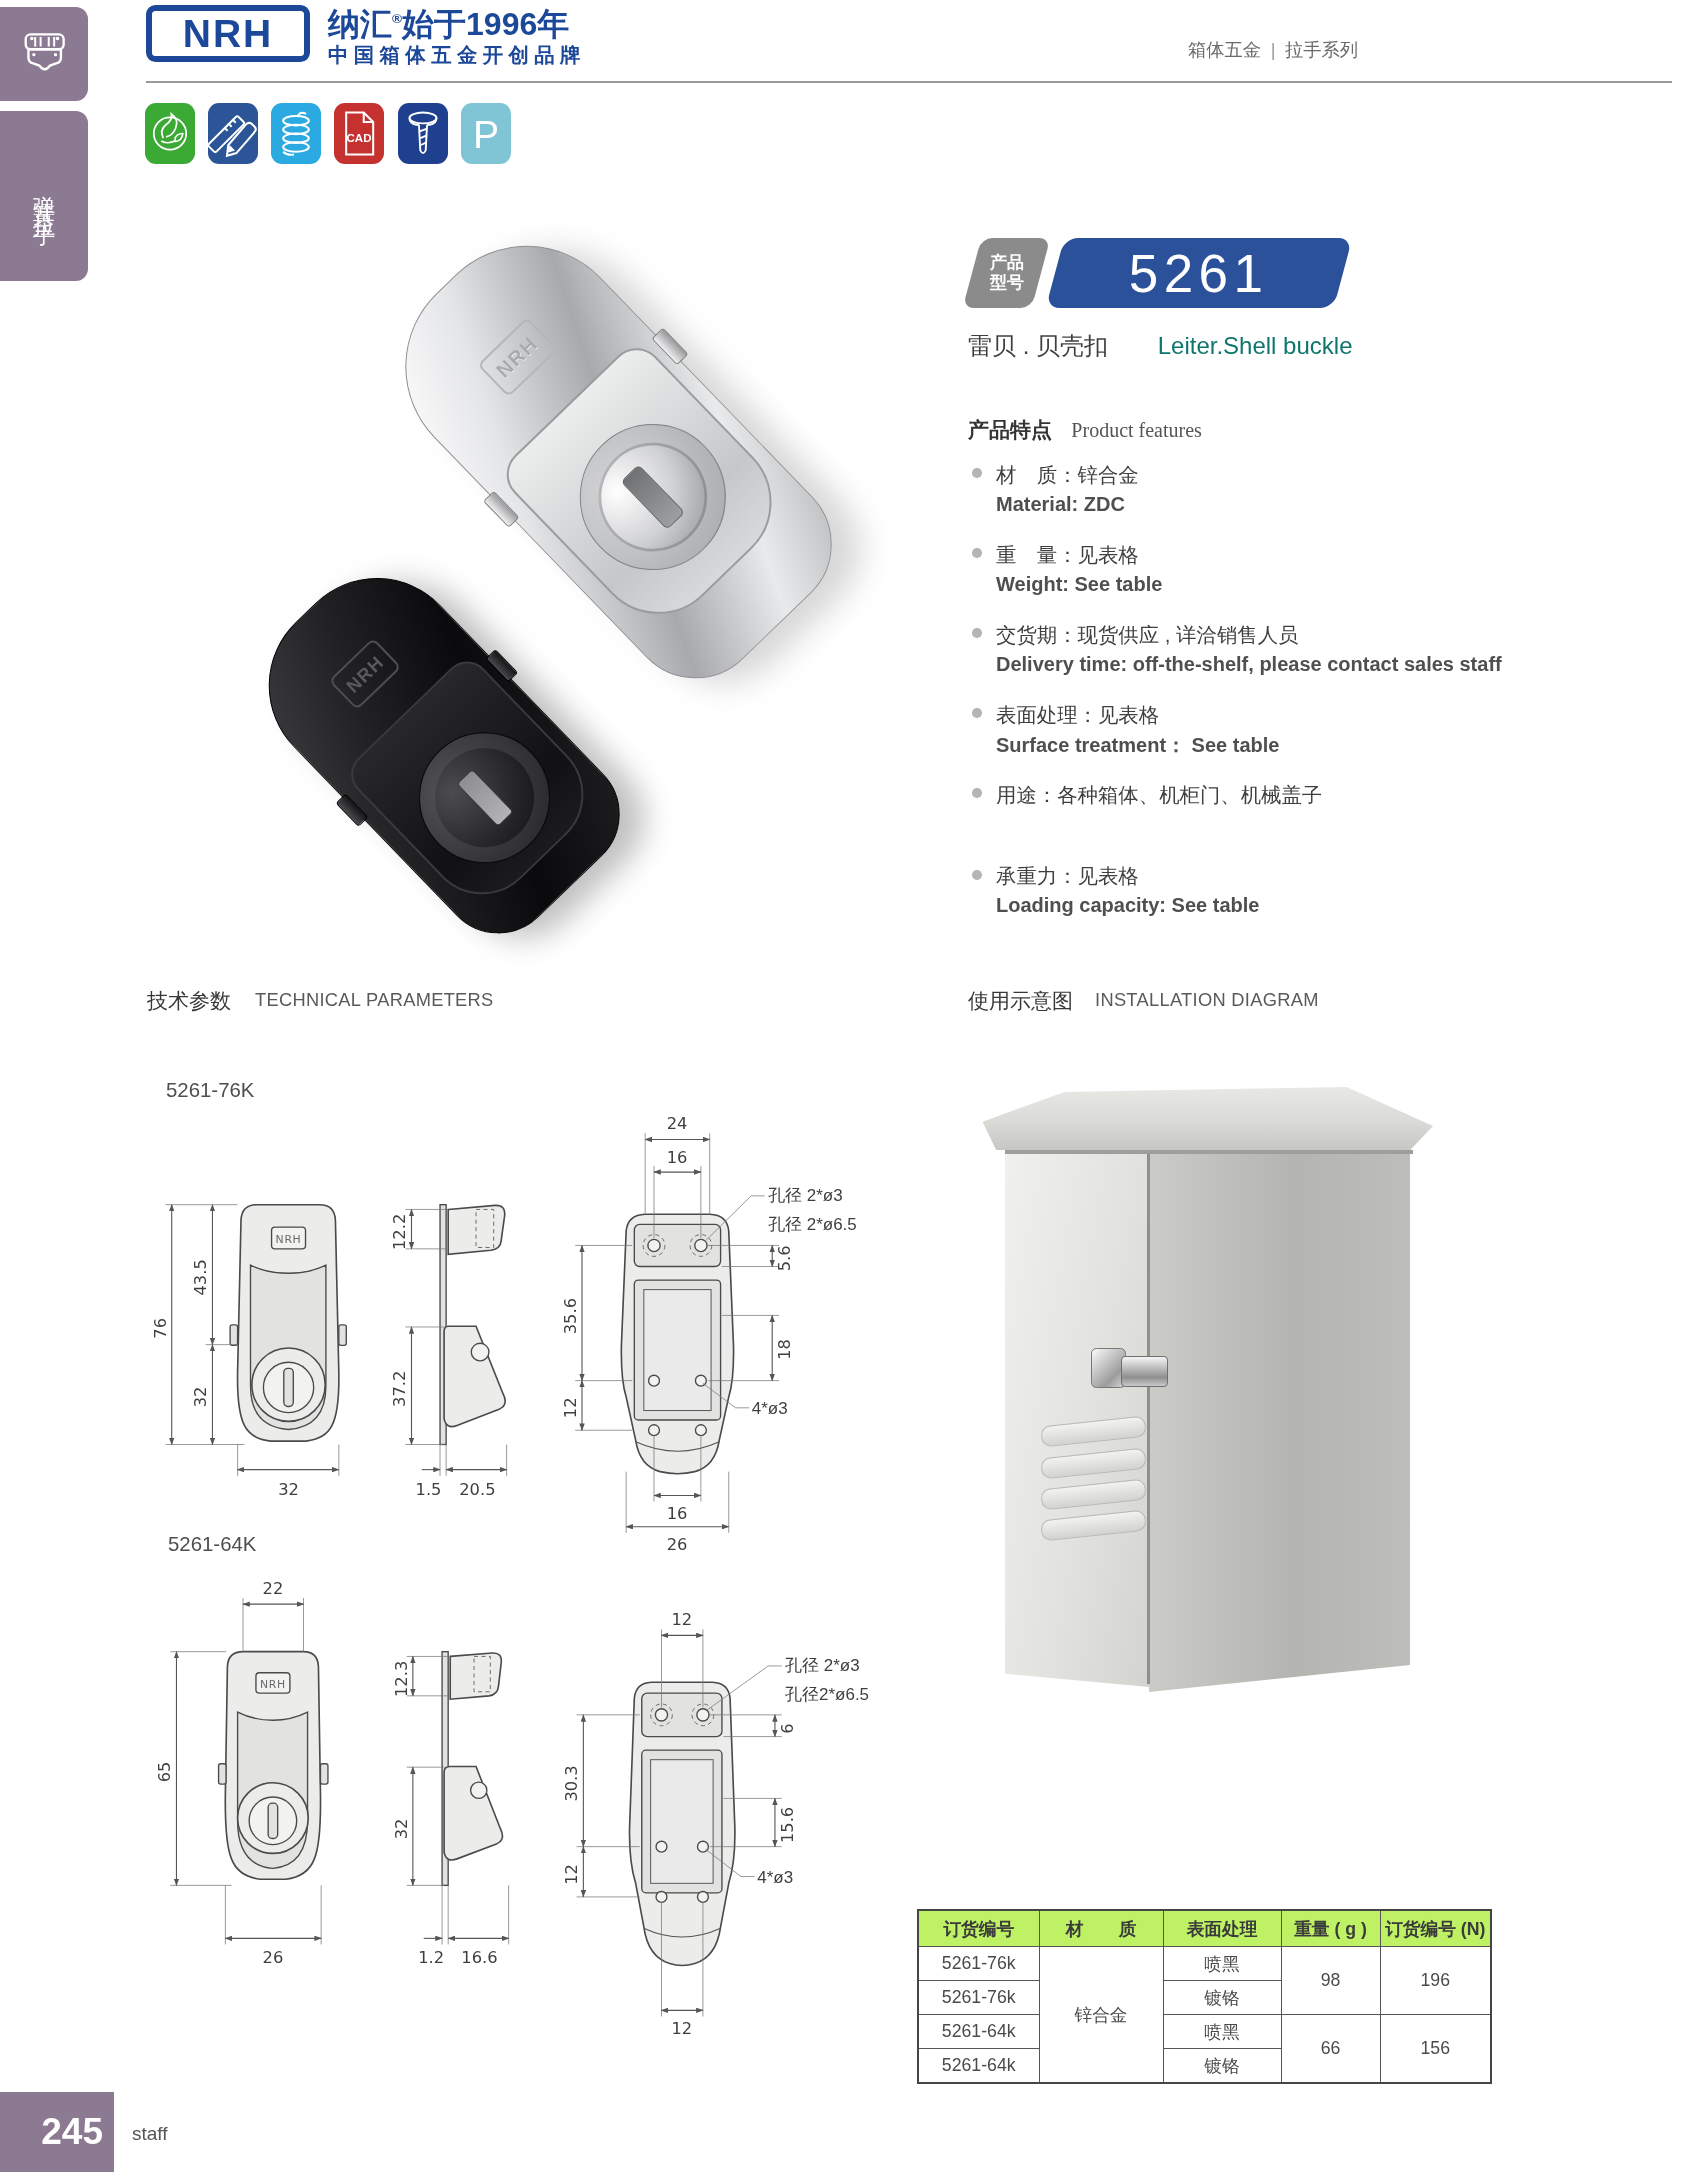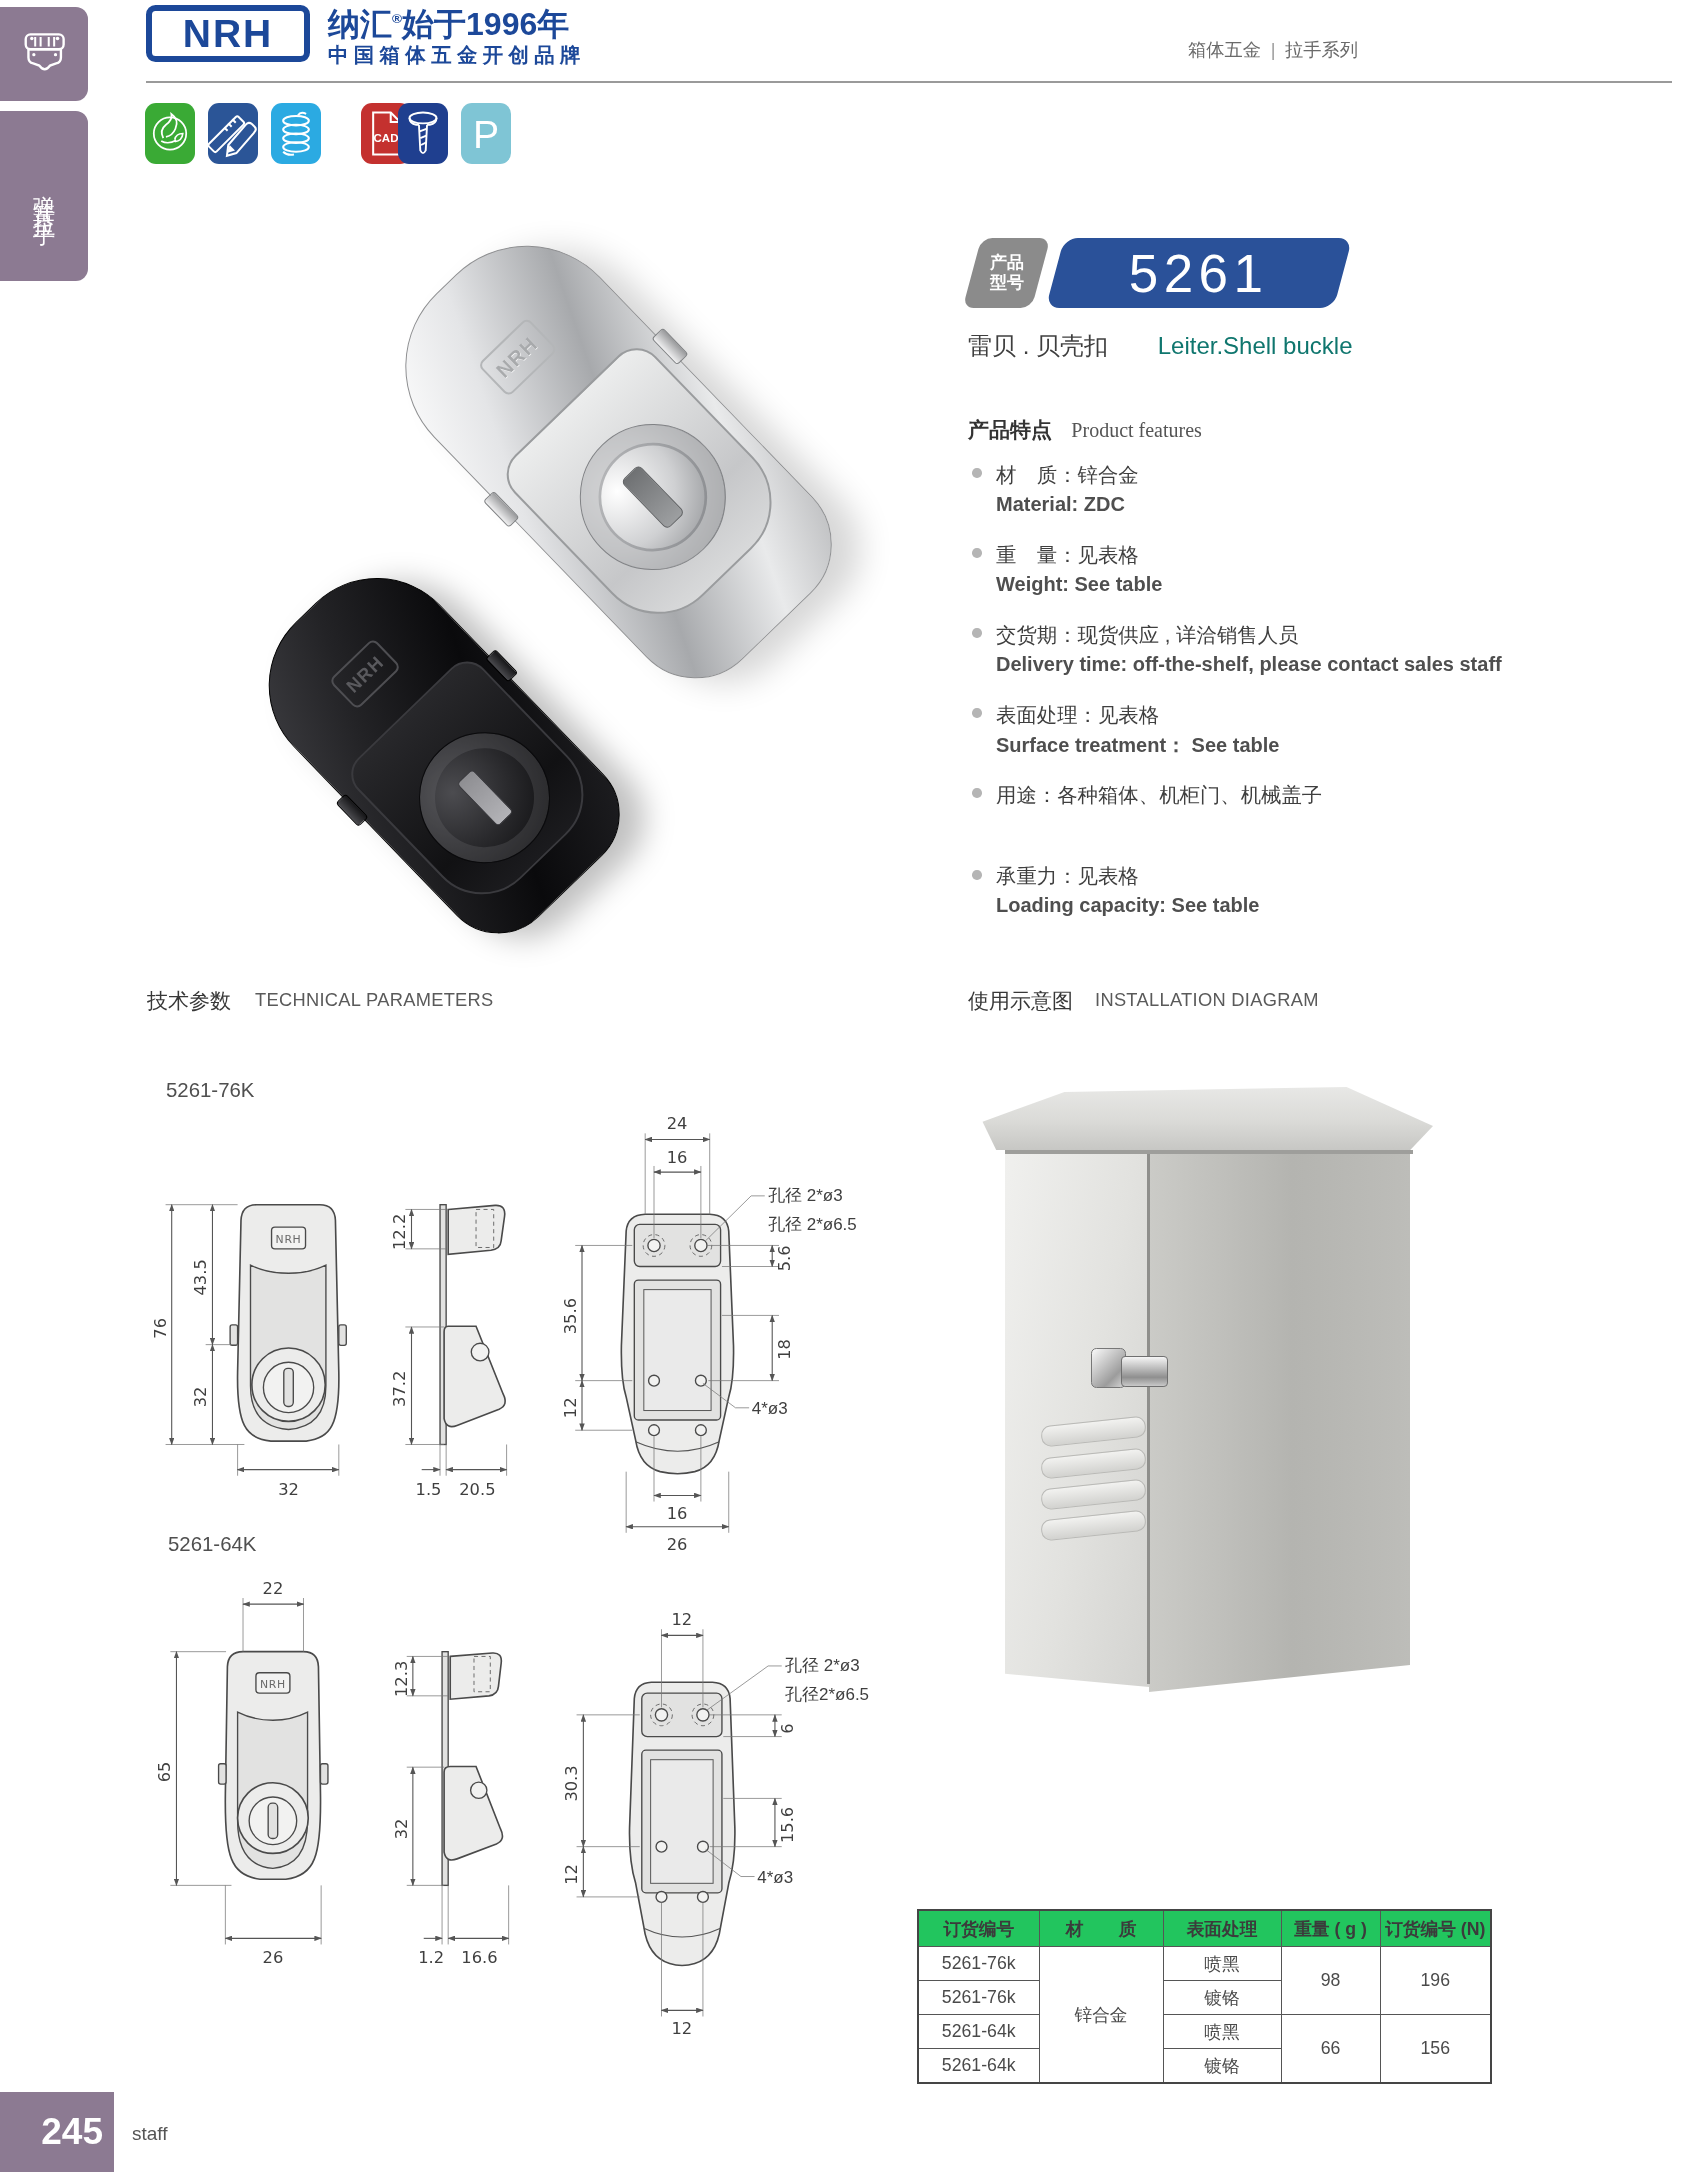--- a/index.html
+++ b/index.html
@@ -109,21 +109,21 @@
   #cab-doorline{position:absolute;left:169px;top:67px;width:2.7px;height:530px;background:#8f8f8c;}
   .vent{position:absolute;left:63px;width:103px;height:19px;border-radius:9.5px;
      background:linear-gradient(180deg,#f2f2f0,#d2d2cf);border:1.4px solid #b9b9b6;transform:rotate(-6deg);}
   #cab-latch-base{position:absolute;left:113px;top:261px;width:33px;height:38px;border-radius:5.4px;
      background:linear-gradient(135deg,#fafafa,#9c9c9c 70%,#d9d9d9);border:1.4px solid #777;}
   #cab-latch-arm{position:absolute;left:143px;top:269px;width:45px;height:28.5px;border-radius:4.1px;
      background:linear-gradient(180deg,#f5f5f5,#8f8f8f 70%,#c9c9c9);border:1.4px solid #6f6f6f;}
   
   #spec-table{left:917px;top:1909px;border-collapse:collapse;table-layout:fixed;
      font-size:17.7px;color:#4a4a4a;text-align:center;}
-  #spec-table th{background:#22c55e;color:#3b3b3b;font-weight:bold;height:33px;border:1.4px solid #555;}
+  #spec-table th{background:#bef264;color:#3b3b3b;font-weight:bold;height:33px;border:1.4px solid #555;}
   #spec-table td{height:31px;border:1.4px solid #555;background:#fff;}
   #spec-table{border:2px solid #454545;}
   
   #footer-badge{left:0;top:2092px;width:114px;height:80px;background:#8c7a92;
      display:flex;align-items:center;justify-content:flex-end;padding-right:11px;box-sizing:border-box;}
   #footer-number{color:#fff;font-size:37px;font-weight:bold;}
   #footer-page{left:132px;top:2123px;font-size:19px;color:#555;}
 </style>
 </head>
 <body>
@@ -181,21 +181,21 @@
       <g fill="none" stroke="#fff" stroke-width="3">
         <path d="M52,16 q-8,-4 -12,2"></path>
         <ellipse cx="37" cy="26" rx="19" ry="7"></ellipse>
         <ellipse cx="37" cy="39" rx="19" ry="7"></ellipse>
         <ellipse cx="37" cy="52" rx="19" ry="7"></ellipse>
         <ellipse cx="37" cy="65" rx="19" ry="7"></ellipse>
         <path d="M18,72 q6,6 16,4"></path>
       </g>
     </svg>
   </div>
-  <div class="app-icon" style="left: 334px; background: rgb(196, 49, 47); margin-left: 27px;">
+  <div class="app-icon" style="left: 334px; background: rgb(196, 49, 47);">
     <svg width="50" height="61" viewBox="0 0 74 90">
       <path d="M18,14 h26 l14,14 v48 h-40 z" fill="none" stroke="#fff" stroke-width="3"></path>
       <path d="M44,14 v14 h14" fill="none" stroke="#fff" stroke-width="3"></path>
       <text x="37" y="57" text-anchor="middle" fill="#fff" font-size="17" font-weight="bold" font-family="Liberation Sans, sans-serif">CAD</text>
     </svg>
   </div>
   <div class="app-icon" style="left: 398px; background: rgb(31, 63, 143);">
     <svg width="50" height="61" viewBox="0 0 74 90">
       <g fill="none" stroke="#fff" stroke-width="2.8">
         <ellipse cx="37" cy="22" rx="20" ry="8"></ellipse>

